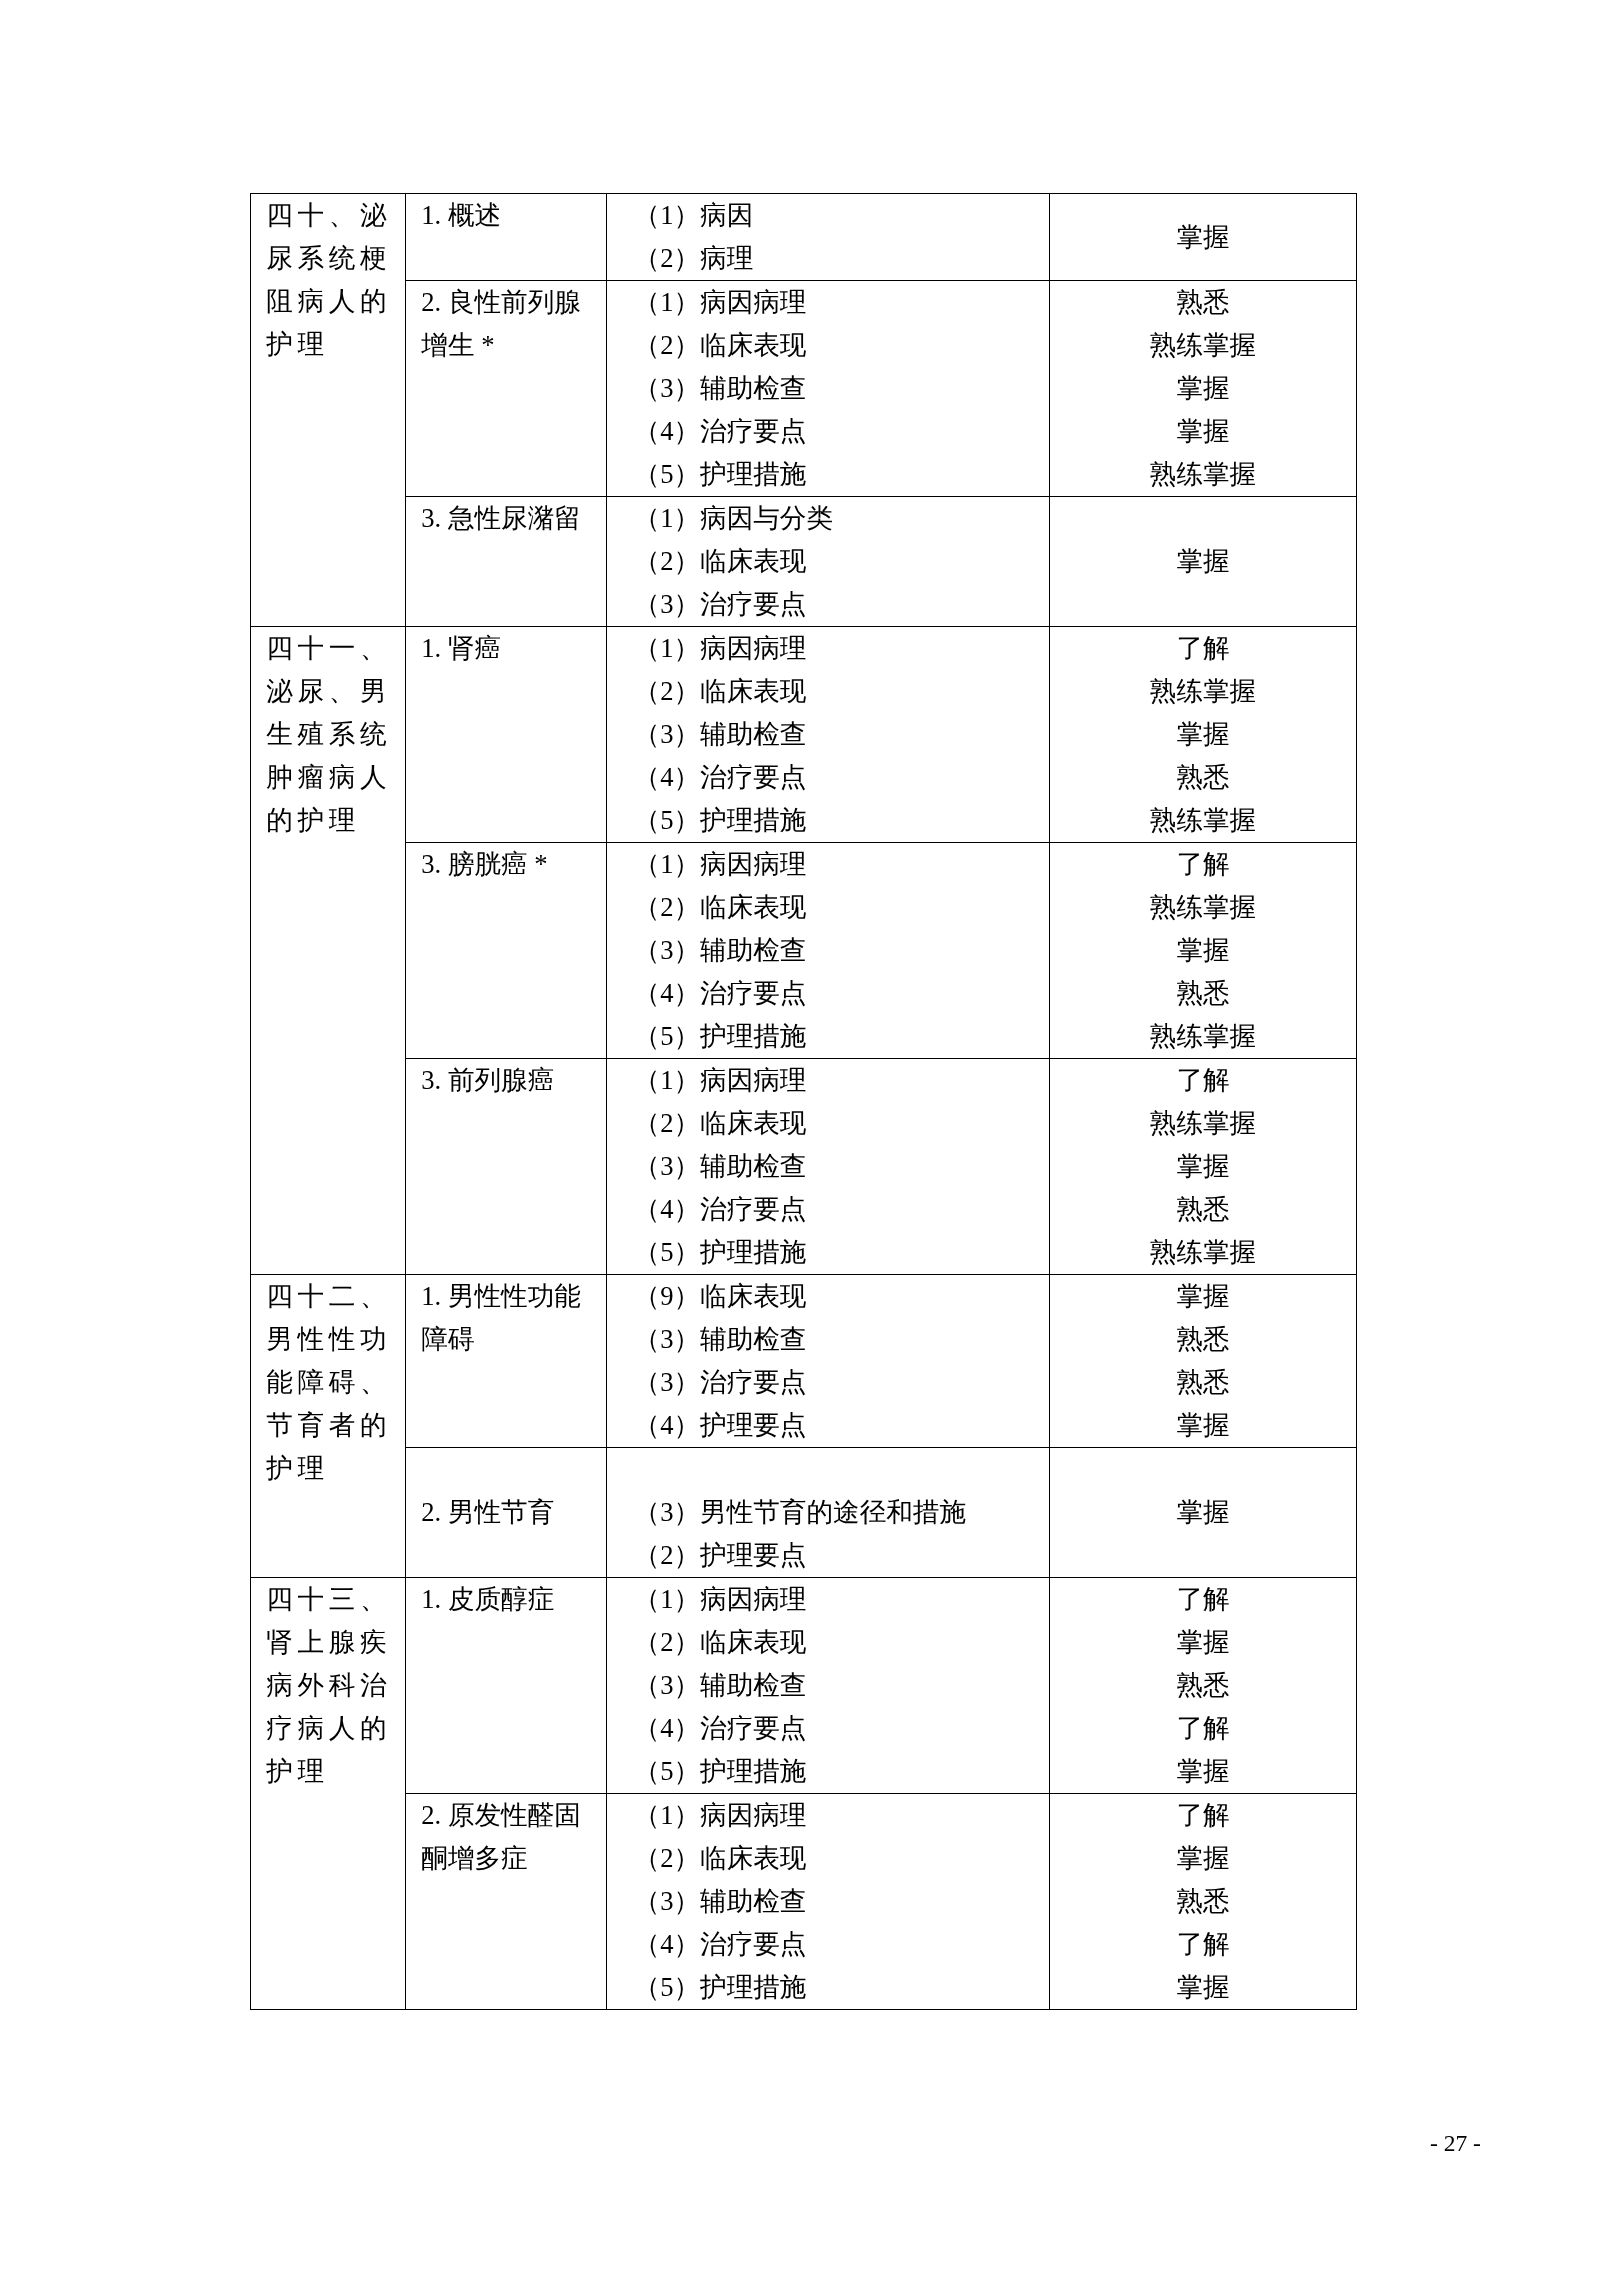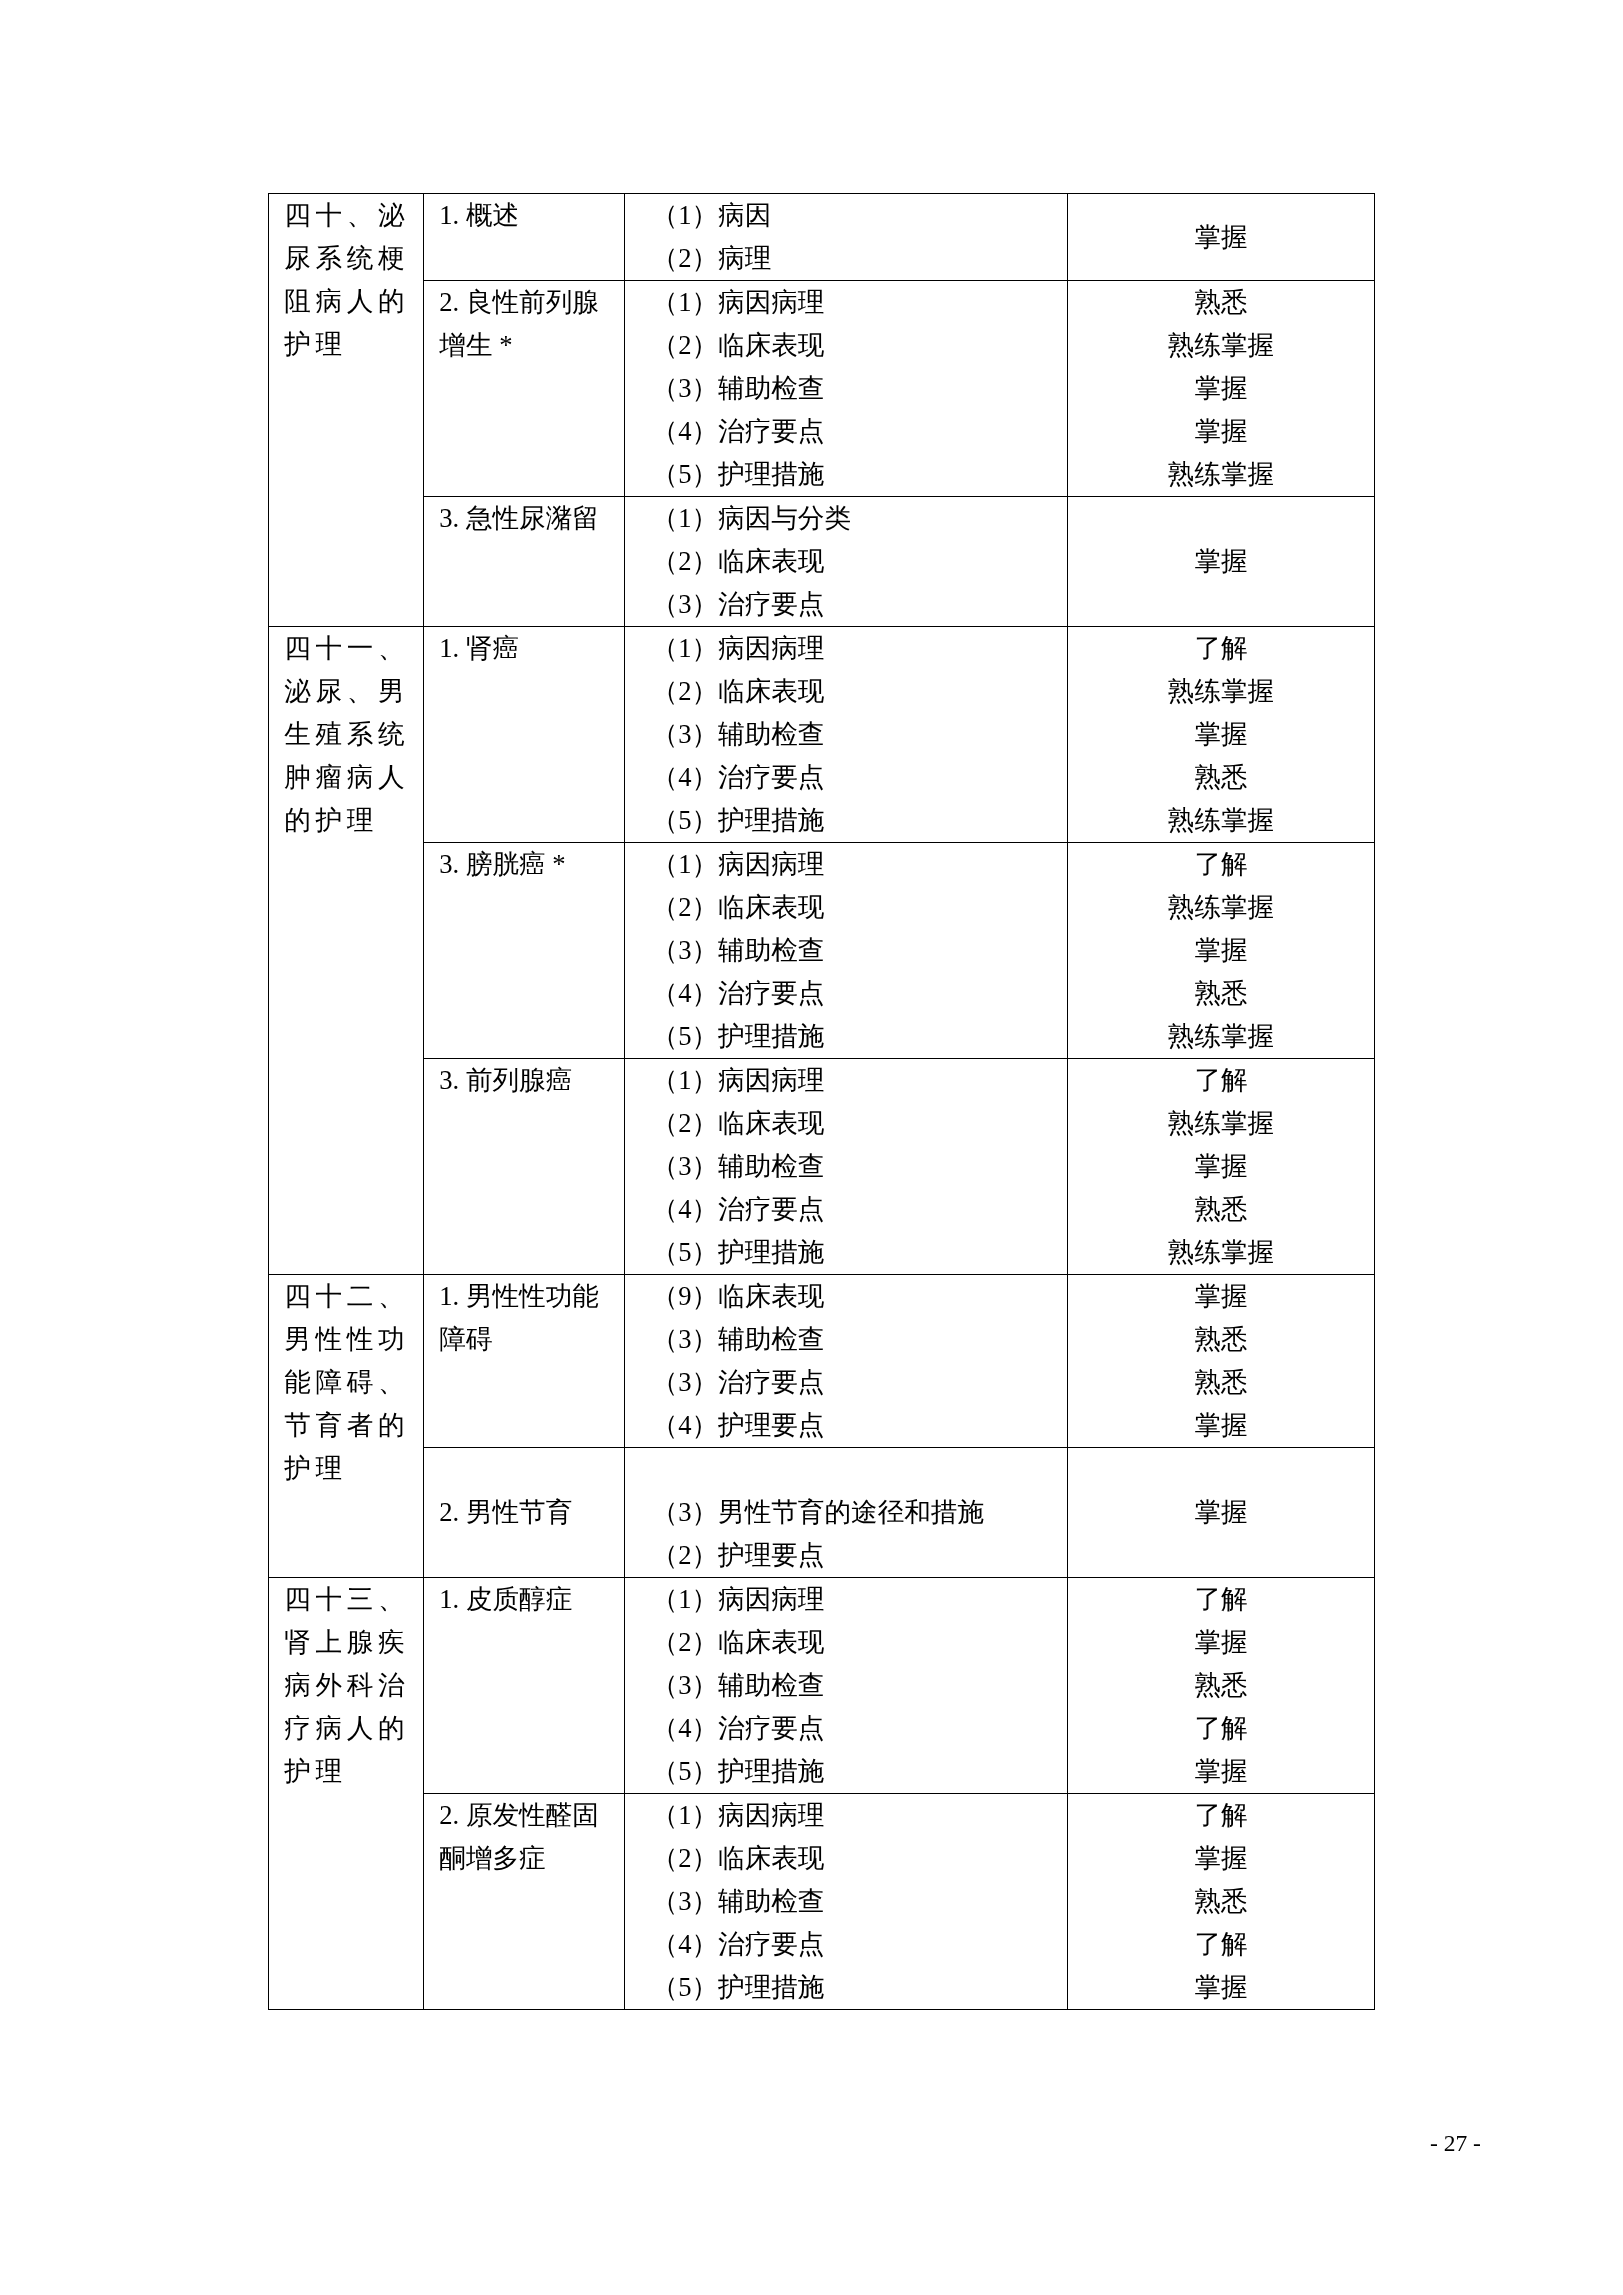--- a/index.html
+++ b/index.html
@@ -2,21 +2,21 @@
 <html style="font-size:8.2px"><head>
 <meta charset="utf-8">
 <style>
   html, body { margin: 0; padding: 0; background: #ffffff; }
   body {
     width: 1623px; height: 2295px; position: relative; overflow: hidden;
     font-family: "Liberation Serif", "DejaVu Serif", serif;
     color: #000000;
   }
   .doc-table {
-    position: absolute; left: 268px; top: 193px;
+    position: absolute; left: 250px; top: 193px;
     border-collapse: collapse;
     table-layout: fixed;
     width: 1106px;
     padding-left: 27px;
   }
   .doc-table td {
     border: 1.5px solid #000000;
     padding: 0;
     font-size: 26.6px;
     line-height: 43px;

